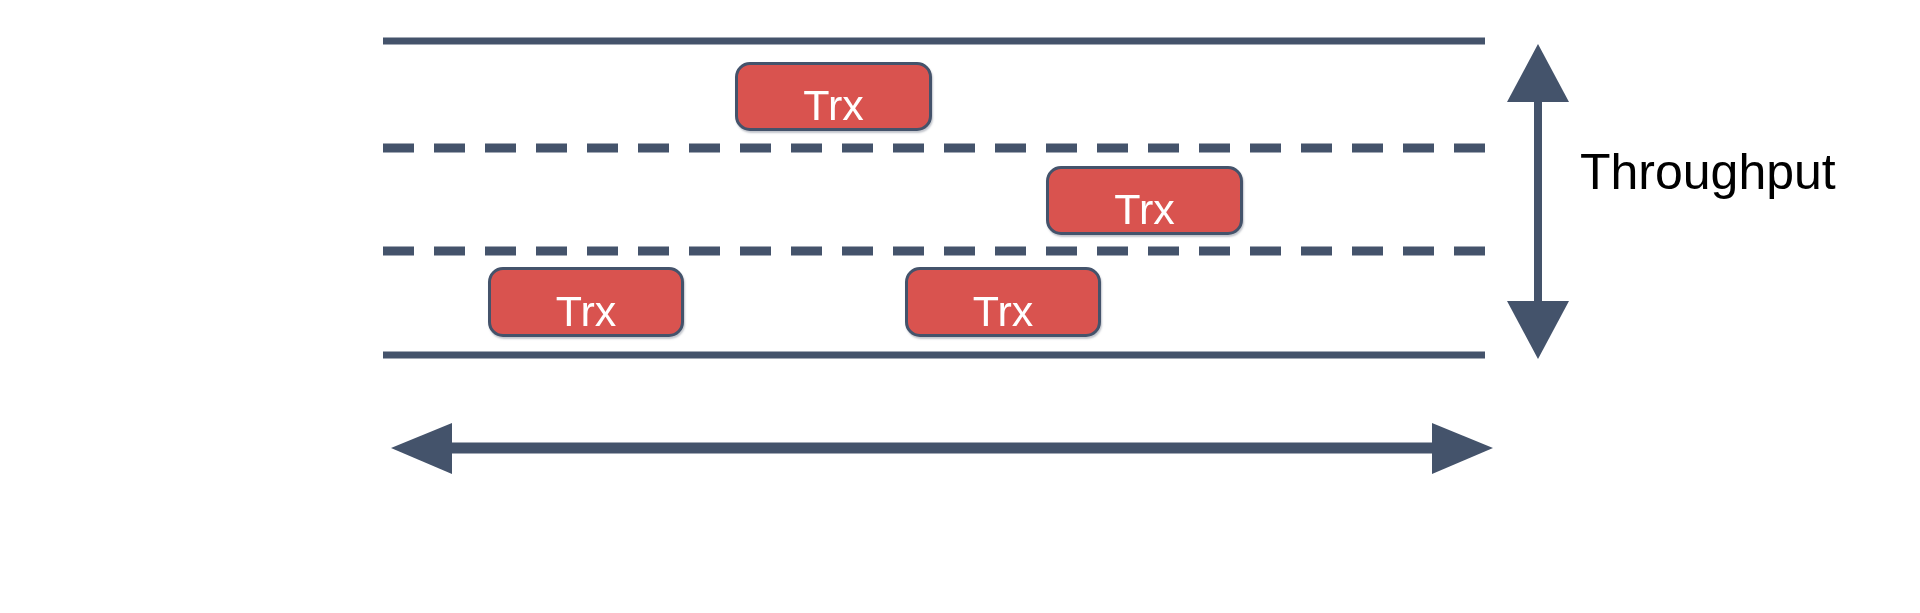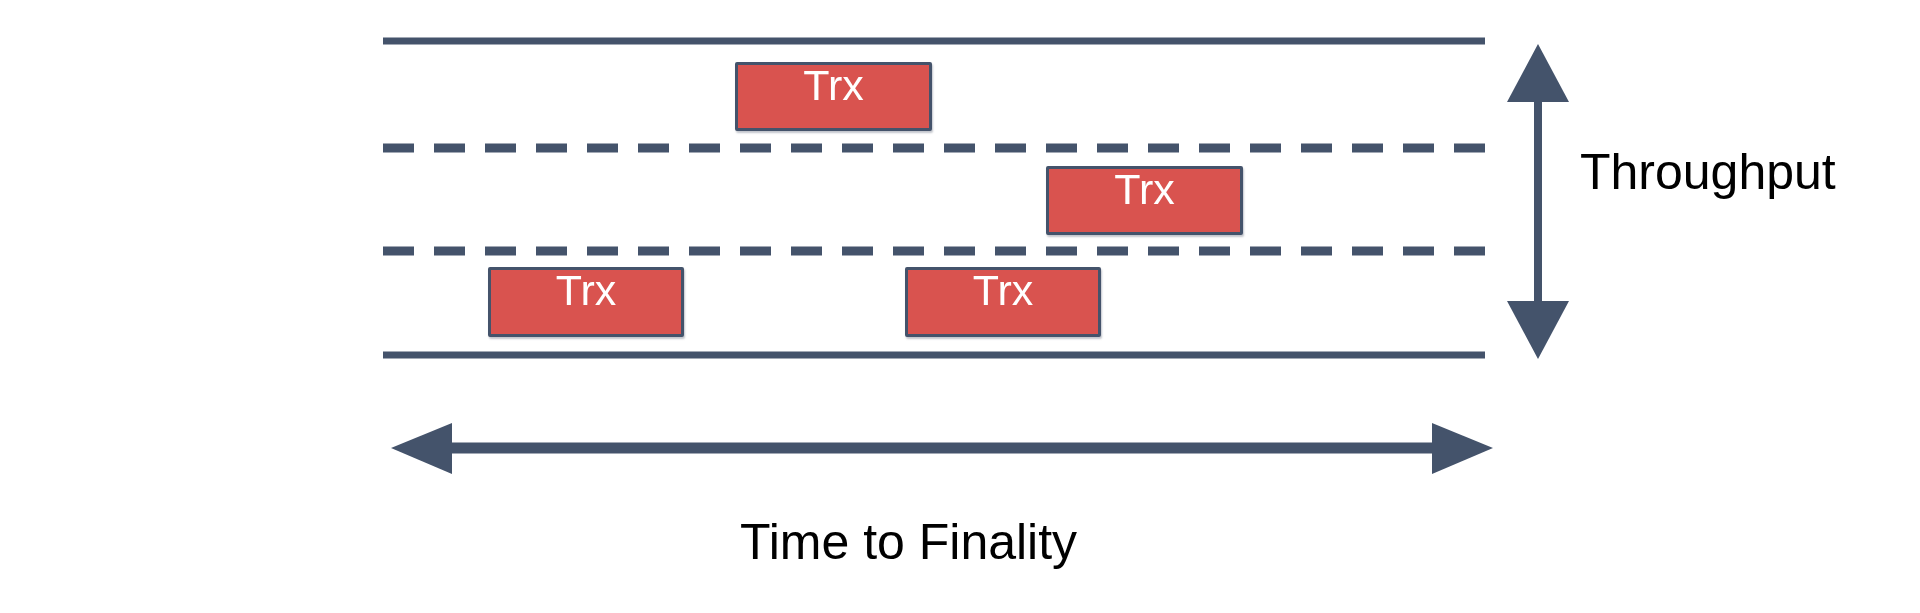--- a/index.html
+++ b/index.html
@@ -41,23 +41,23 @@
   }
   #time-to-finality-label {
     left: 740px;
     top: 517px;
   }
   .trx-box {
     position: absolute;
     box-sizing: border-box;
     background: #d9534f;
     border: 3px solid #44536b;
-    border-radius: 2px;
+    border-radius: 15px;
     display: flex;
-    align-items: flex-start;
+    align-items: flex-end;
     justify-content: center;
     box-shadow: 1px 2px 2px rgba(80, 90, 110, 0.35);
   }
   .trx-label {
     color: #ffffff;
     font-family: "Liberation Sans", sans-serif;
     font-size: 43px;
     line-height: 1;
     font-weight: 400;
     white-space: nowrap;
@@ -103,15 +103,14 @@
   <div class="trx-box" style="left:488px; top:267px; width:196px; height:70px;">
     <span class="trx-label">Trx</span>
   </div>
 
   <div class="trx-box" style="left:905px; top:267px; width:196px; height:70px;">
     <span class="trx-label">Trx</span>
   </div>
 
   <div class="axis-label" id="throughput-label">Throughput</div>
 
-  <div class="axis-label" id="time-to-finality-label">Time to Finality</div>
 
 </div>
 
 </body></html>

